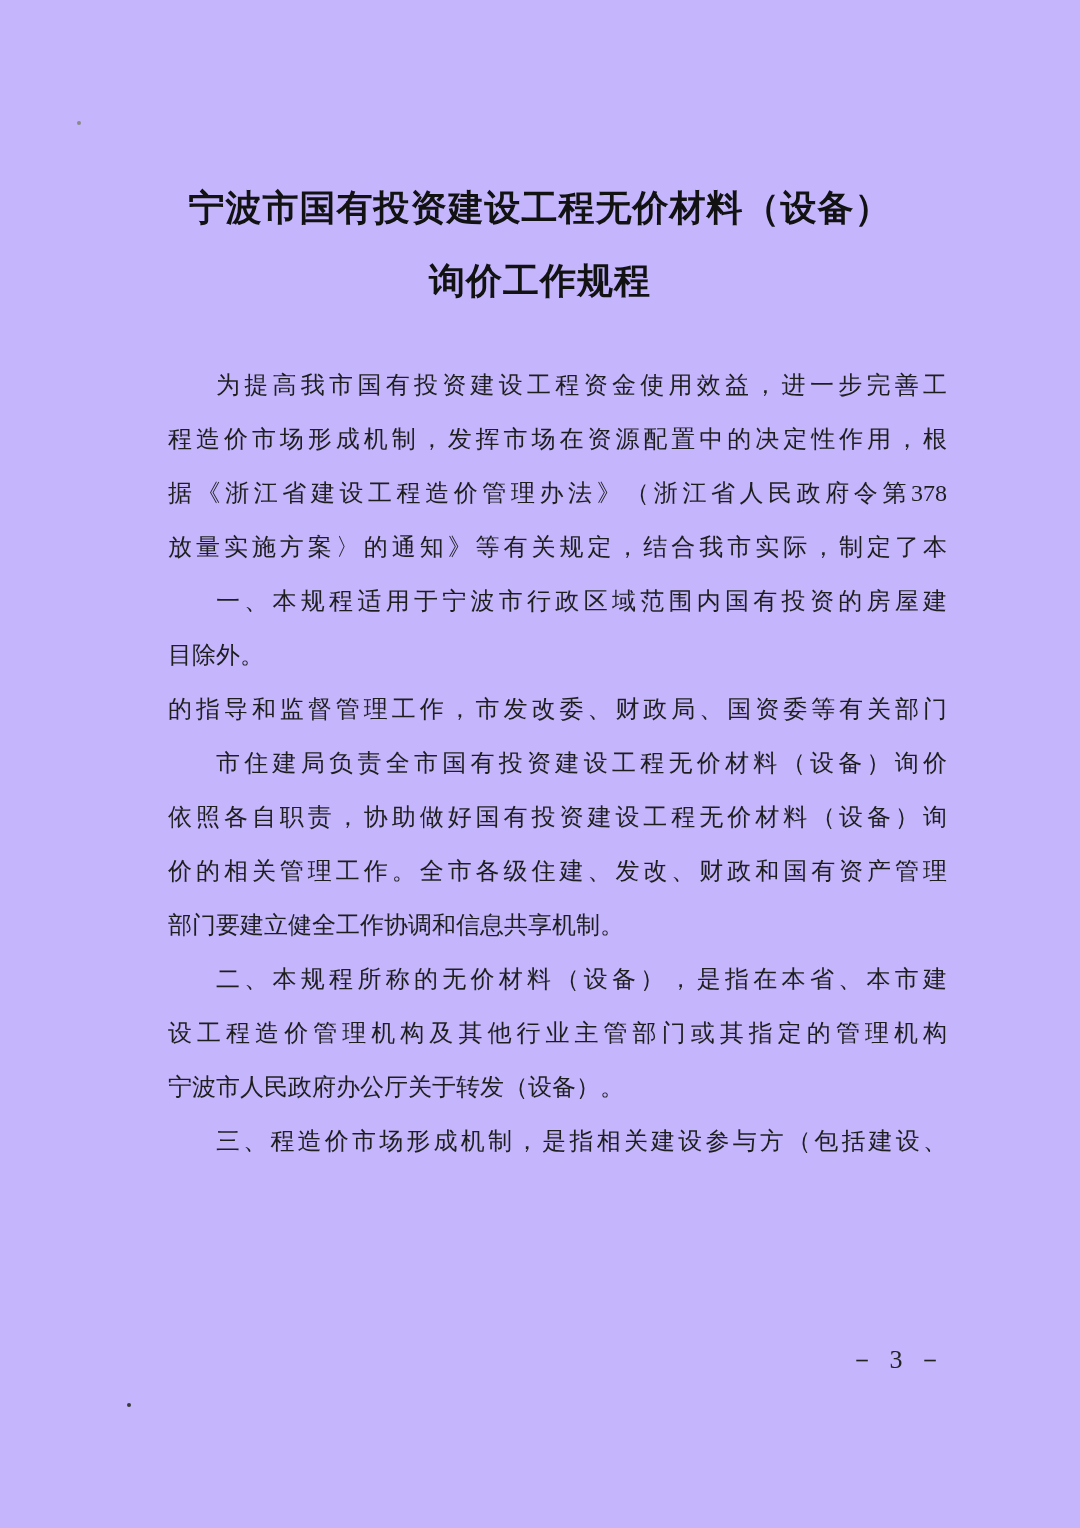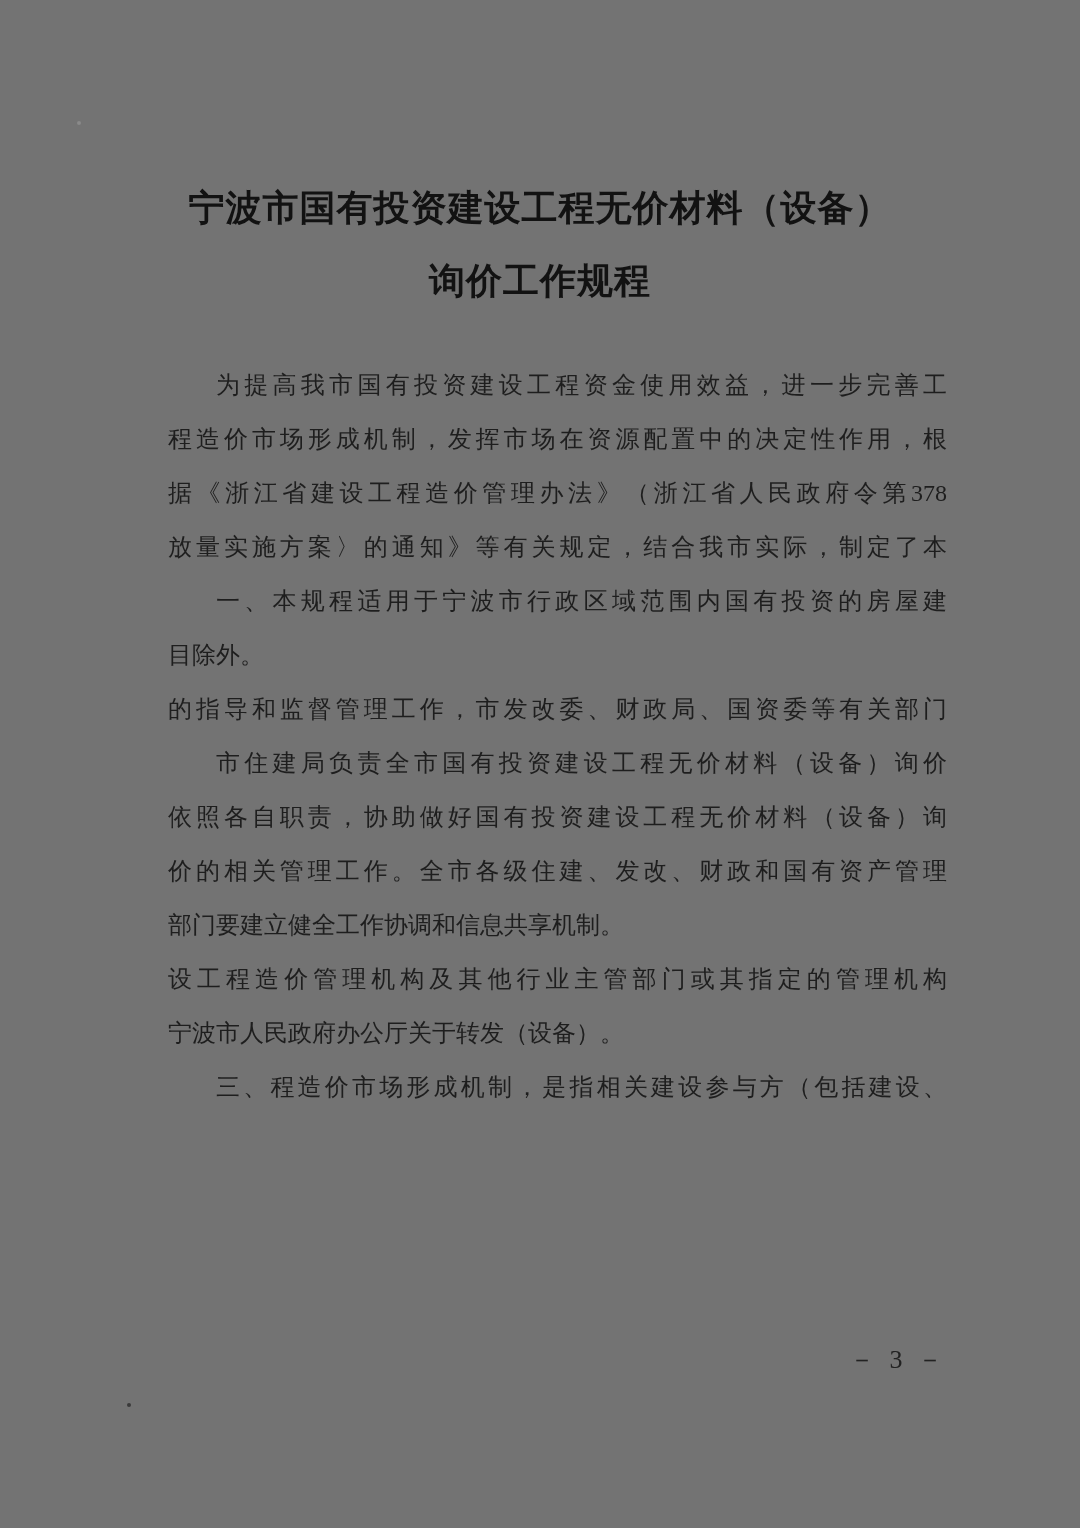--- a/index.html
+++ b/index.html
@@ -1,21 +1,21 @@
 <!DOCTYPE html>
 <html><head>
 <meta charset="utf-8">
 <style>
   * { margin: 0; padding: 0; box-sizing: border-box; }
   html, body { background: #e8e8e8; }
   .page {
     position: relative;
     width: 1080px;
     height: 1528px;
-    background: #737373;
+    background: #c4b5fd;
     overflow: hidden;
     font-family: "Liberation Serif", "DejaVu Serif", serif;
     color: #1c1c1c;
   }
   .title {
     position: absolute;
     top: 172px;
     left: 0;
     width: 100%;
     text-align: center;
@@ -80,20 +80,21 @@
     <div class="line fill">程造价市场形成机制，发挥市场在资源配置中的决定性作用，根</div>
     <div class="line fill">据《浙江省建设工程造价管理办法》（浙江省人民政府令第378</div>
     <div class="line fill">放量实施方案〉的通知》等有关规定，结合我市实际，制定了本</div>
     <div class="line indent fill">一、本规程适用于宁波市行政区域范围内国有投资的房屋建</div>
     <div class="line">目除外。</div>
     <div class="line fill">的指导和监督管理工作，市发改委、财政局、国资委等有关部门</div>
     <div class="line indent fill">市住建局负责全市国有投资建设工程无价材料（设备）询价</div>
     <div class="line fill">依照各自职责，协助做好国有投资建设工程无价材料（设备）询</div>
     <div class="line fill">价的相关管理工作。全市各级住建、发改、财政和国有资产管理</div>
     <div class="line">部门要建立健全工作协调和信息共享机制。</div>
+    <div class="line indent fill">二、本规程所称的无价材料（设备），是指在本省、本市建</div>
     <div class="line fill">设工程造价管理机构及其他行业主管部门或其指定的管理机构</div>
     <div class="line">宁波市人民政府办公厅关于转发（设备）。</div>
     <div class="line indent fill">三、程造价市场形成机制，是指相关建设参与方（包括建设、</div>
   </div>
 
   <div class="page-number">－ 3 －</div>
 
   <div class="speck speck-bottom"></div>
 
 </div>

